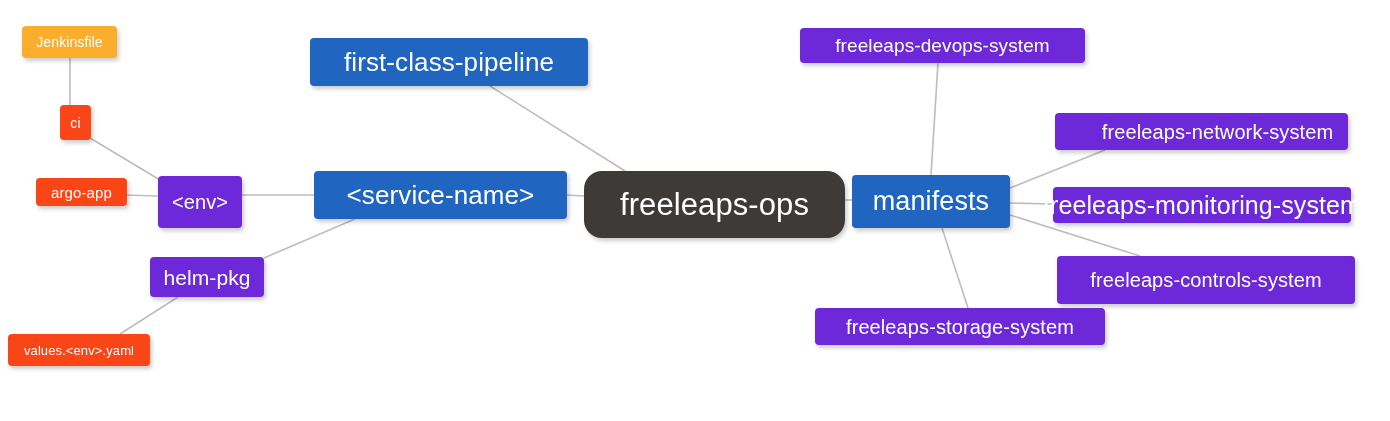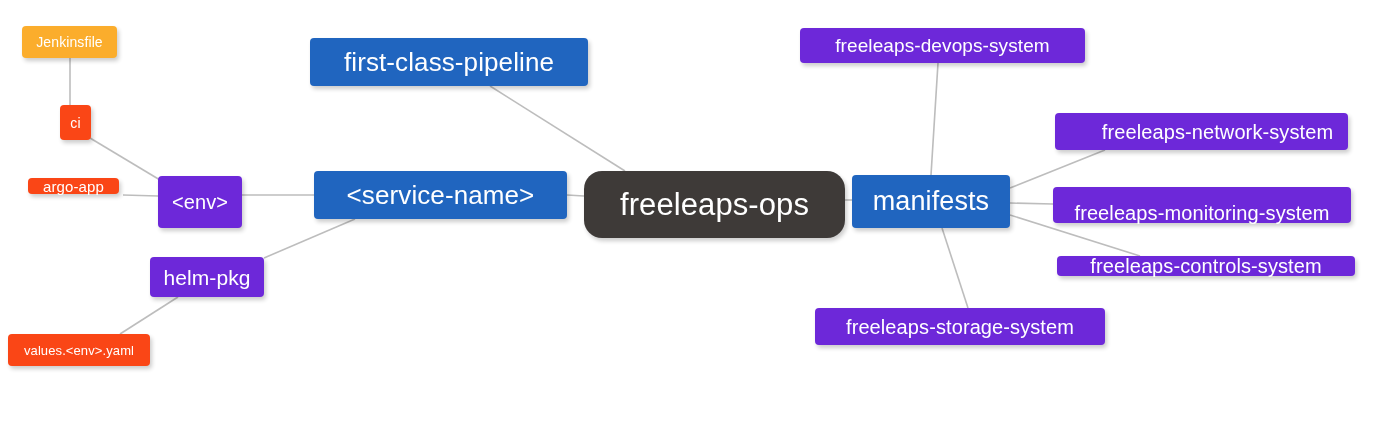--- a/index.html
+++ b/index.html
@@ -65,21 +65,21 @@
       <line x1="1010" y1="215" x2="1140" y2="256" stroke="#bdbdbd" stroke-width="1.6"></line>
       <line x1="942" y1="228" x2="968" y2="308" stroke="#bdbdbd" stroke-width="1.6"></line>
     </svg>
   <div id="nodes">
       <div class="node n-orange" style="left: 22px; top: 26px; width: 95px; height: 32px; font-size: 14px;">
         <span>Jenkinsfile</span>
       </div>
       <div class="node n-red" style="left: 54px; top: 105px; width: 31px; height: 35px; font-size: 14px; margin-left: 6px;">
         <span>ci</span>
       </div>
-      <div class="node n-red" style="left: 28px; top: 178px; width: 91px; height: 16px; font-size: 15px;">
+      <div class="node n-red" style="left: 36px; top: 178px; width: 91px; height: 28px; font-size: 15px;">
         <span>argo-app</span>
       </div>
       <div class="node n-green" style="left: 158px; top: 176px; width: 84px; height: 52px; font-size: 20px;">
         <span>&lt;env&gt;</span>
       </div>
       <div class="node n-green" style="left: 150px; top: 257px; width: 114px; height: 40px; font-size: 21px;">
         <span>helm-pkg</span>
       </div>
       <div class="node n-red" style="left: 8px; top: 334px; width: 142px; height: 32px; font-size: 13px;">
         <span>values.&lt;env&gt;.yaml</span>
@@ -95,23 +95,23 @@
       </div>
       <div class="node n-blue" style="left: 852px; top: 175px; width: 158px; height: 53px; font-size: 27px; text-align: center;">
         <span>manifests</span>
       </div>
       <div class="node n-green" style="left: 800px; top: 28px; width: 285px; height: 35px; font-size: 19px;">
         <span>freeleaps-devops-system</span>
       </div>
       <div class="node n-green" style="left: 1055px; top: 113px; width: 293px; height: 37px; font-size: 20px; padding-left: 42px;">
         <span>freeleaps-network-system</span>
       </div>
-      <div class="node n-green" style="left: 1053px; top: 187px; width: 298px; height: 36px; font-size: 20px; align-items: flex-end;">
+      <div class="node n-green" style="left: 1053px; top: 187px; width: 298px; height: 36px; font-size: 25px;">
         <span>freeleaps-monitoring-system</span>
       </div>
-      <div class="node n-green" style="left: 1057px; top: 256px; width: 298px; height: 20px; font-size: 20px;">
+      <div class="node n-green" style="left: 1057px; top: 256px; width: 298px; height: 48px; font-size: 20px;">
         <span>freeleaps-controls-system</span>
       </div>
       <div class="node n-green" style="left: 815px; top: 308px; width: 290px; height: 37px; font-size: 20px;">
         <span>freeleaps-storage-system</span>
       </div>
     </div>
 </div>
 
 </body></html>

